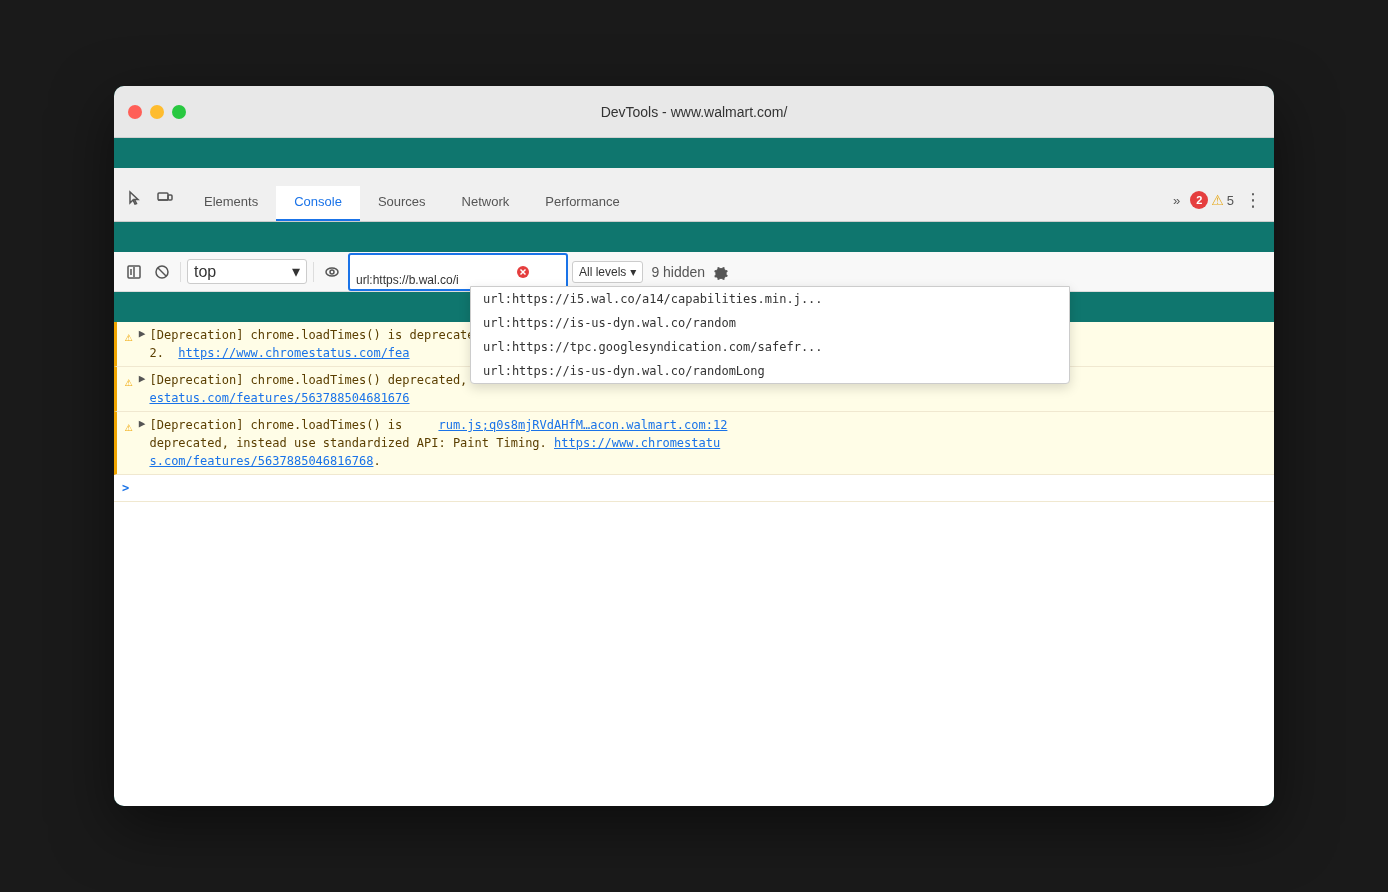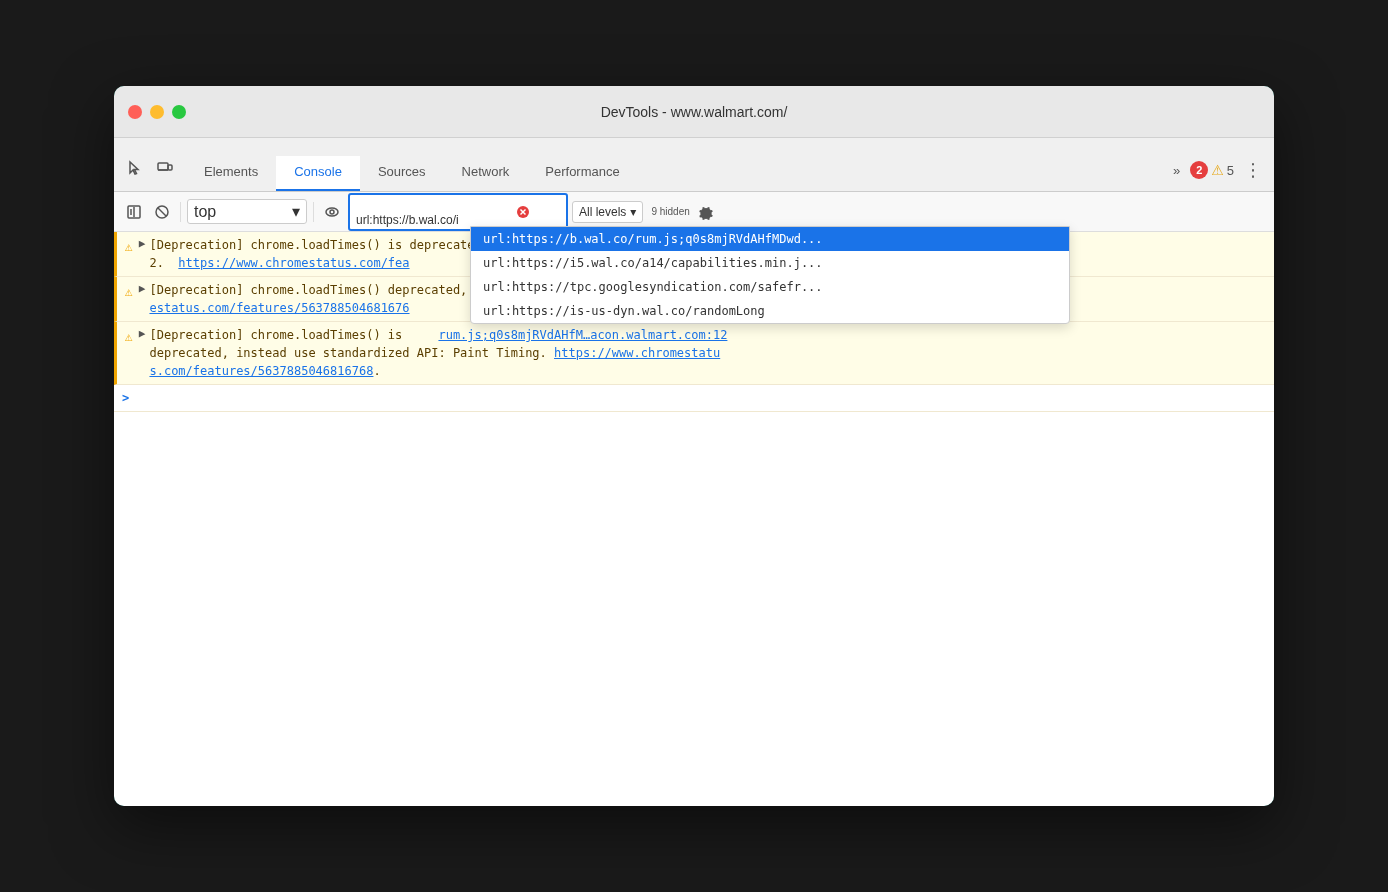--- a/index.html
+++ b/index.html
@@ -15,20 +15,21 @@
 
     .devtools-window {
       width: 1160px;
       height: 720px;
       background: #0f766e;
       border-radius: 10px;
       box-shadow: 0 20px 60px rgba(0,0,0,0.5);
       overflow: hidden;
       display: flex;
       flex-direction: column;
+      gap: 30px;
     }
 
     
     .title-bar {
       background: #e8e8e8;
       height: 52px;
       display: flex;
       align-items: center;
       justify-content: center;
       position: relative;
@@ -223,21 +224,21 @@
       gap: 4px;
       font-size: 12px;
       color: #333;
       cursor: pointer;
       padding: 3px 6px;
       border: 1px solid #ccc;
       border-radius: 3px;
       background: white;
     }
     .hidden-count {
-      font-size: 10px;
+      font-size: 14px;
       color: #555;
       margin-left: 4px;
     }
     .settings-btn {
       width: 24px;
       height: 24px;
       display: flex;
       align-items: center;
       justify-content: center;
       color: #555;
@@ -429,22 +430,22 @@
     </div>
     <span class="hidden-count">9 hidden</span>
     <div class="settings-btn">
       <svg viewBox="0 0 16 16" width="16" height="16" fill="#555">
         <path d="M8 5a3 3 0 100 6 3 3 0 000-6zm0 4.5a1.5 1.5 0 110-3 1.5 1.5 0 010 3z"></path>
         <path d="M13.5 8.5l1.2-.7-.6-1.8-1.4.2A5 5 0 0011.5 5l.2-1.4-1.8-.6-.7 1.2a5 5 0 00-2.4 0L6.1 3 4.3 3.6l.2 1.4A5 5 0 003.3 6.3l-1.4-.2-.6 1.8 1.2.7a5 5 0 000 2.4l-1.2.7.6 1.8 1.4-.2A5 5 0 004.5 14l-.2 1.4 1.8.6.7-1.2a5 5 0 002.4 0l.7 1.2 1.8-.6-.2-1.4a5 5 0 001.2-1.2l1.4.2.6-1.8-1.2-.7a5 5 0 000-2.4z" fill-rule="evenodd"></path>
       </svg>
     </div>
 
     <div class="autocomplete-dropdown">
-      <div class="ac-item selected">url:https://b.wal.co/rum.js;q0s8mjRVdAHfMDwd...</div>
       <div class="ac-item">url:https://i5.wal.co/a14/capabilities.min.j...</div>
+      <div class="ac-item">url:https://is-us-dyn.wal.co/random</div>
       <div class="ac-item">url:https://tpc.googlesyndication.com/safefr...</div>
       <div class="ac-item">url:https://is-us-dyn.wal.co/randomLong</div>
     </div>
   </div>
 
   <div class="console-content">
 
     <div class="console-message warning">
       <span class="msg-icon warn-icon">⚠</span>
       <span class="expand-arrow">▶</span>

